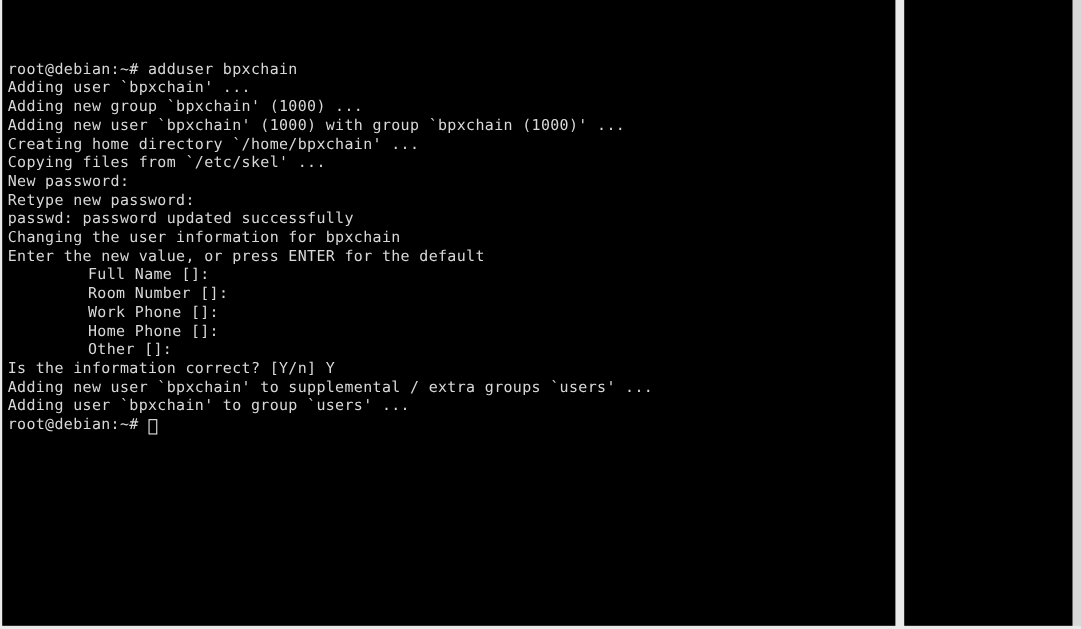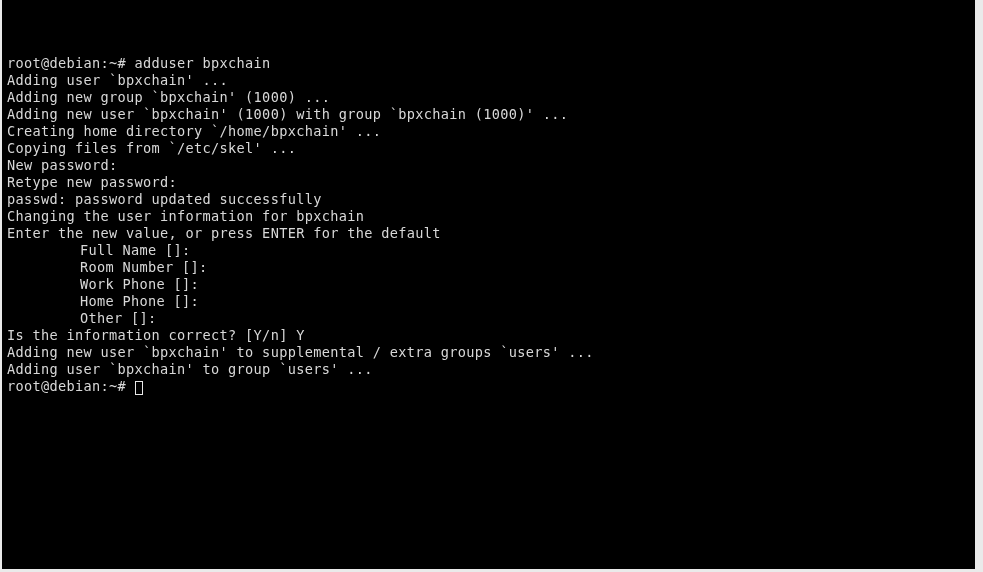--- a/index.html
+++ b/index.html
@@ -11,21 +11,21 @@
   body {
     width: 983px;
     height: 572px;
     overflow: hidden;
     font-family: "DejaVu Sans Mono", "Liberation Mono", monospace;
   }
   #terminal-window {
     position: absolute;
     left: 0;
     top: 0;
-    width: 983px;
+    width: 822px;
     height: 572px;
     background: #e9e9e9;
     box-sizing: border-box;
   }
   #terminal-screen {
     position: absolute;
     left: 2px;
     top: 0px;
     width: 973px;
     height: 569px;

